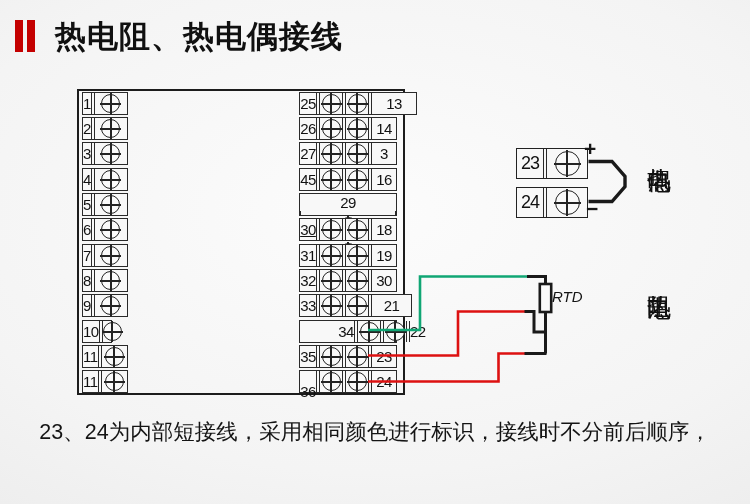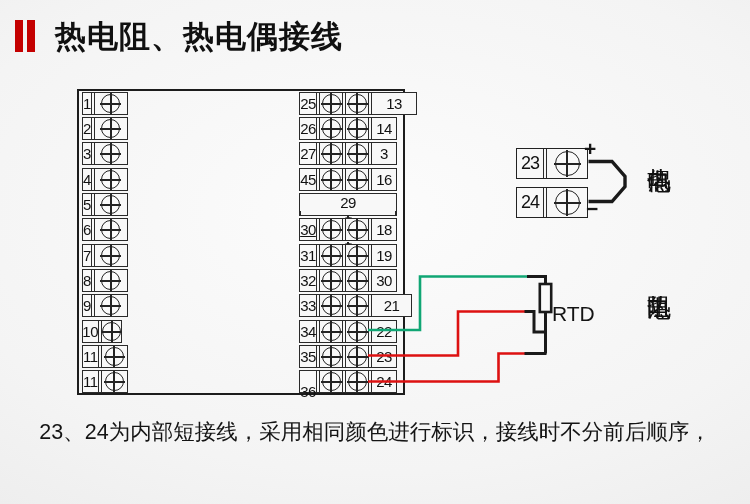--- a/index.html
+++ b/index.html
@@ -29,21 +29,21 @@
   .mini-row .tcell{flex:1;}
   .mini23{top:148px;}
   .mini24{top:187px;}
   .polarity{position:absolute;font-size:21px;font-weight:700;color:#161616;}
   .plus{left:584px;top:137px;}
   .minus{left:586px;top:197px;}
   
   .vlabel{position:absolute;left:644px;writing-mode:vertical-rl;text-orientation:upright;font-size:24px;font-weight:500;color:#101010;letter-spacing:1px;line-height:30px;}
   .tc-label{top:149px;}
   .rtd-cn-label{top:276px;}
-  .rtd-label{position:absolute;left:552px;top:302px;font-size:21px;color:#141414;}
+  .rtd-label{position:absolute;left:552px;top:288px;font-size:15px;color:#141414;font-style:italic;}
   
   .overlay{position:absolute;left:0;top:0;width:750px;height:504px;pointer-events:none;}
   
   .caption{position:absolute;left:0;top:418px;width:750px;text-align:center;font-size:21.5px;line-height:28.5px;color:#141414;}
 </style>
 </head>
 <body>
 
 <div class="stage">
 
@@ -108,21 +108,21 @@
           <span class="screw"></span>
         </span>
       </div>
       <div class="trow" style="left: 3px; top: 203px; width: 46px;">
         <span class="tnum">9</span>
         <span class="tdiv"></span>
         <span class="tcell" style="flex: 1 1 0%;">
           <span class="screw"></span>
         </span>
       </div>
-      <div class="trow" style="left: 3px; top: 229px; width: 40px; justify-content: flex-end;">
+      <div class="trow" style="left: 3px; top: 229px; width: 30px;">
         <span class="tnum">10</span>
         <span class="tdiv"></span>
         <span class="tcell" style="flex: 1 1 0%;">
           <span class="screw"></span>
         </span>
       </div>
       <div class="trow" style="left: 3px; top: 254px; width: 46px;">
         <span class="tnum">11</span>
         <span class="tdiv"></span>
         <span class="tcell" style="flex: 1 1 0%;">
@@ -246,21 +246,21 @@
         <span class="tcell" style="flex: 0 0 22px;">
           <span class="screw"></span>
         </span>
         <span class="tdiv"></span>
         <span class="tcell" style="flex: 0 0 22px;">
           <span class="screw"></span>
         </span>
         <span class="tdiv"></span>
         <span class="tnum" style="flex: 1 1 0%;">21</span>
       </div>
-      <div class="trow" style="left: 220px; top: 229px; width: 98px;">
+      <div class="trow" style="left: 220px; top: 229px; width: 98px; padding-left: 38px;">
         <span class="tnum" style="flex: 0 0 16px;">34</span>
         <span class="tdiv"></span>
         <span class="tcell" style="flex: 0 0 22px;">
           <span class="screw"></span>
         </span>
         <span class="tdiv"></span>
         <span class="tcell" style="flex: 0 0 22px;">
           <span class="screw"></span>
         </span>
         <span class="tdiv"></span>

